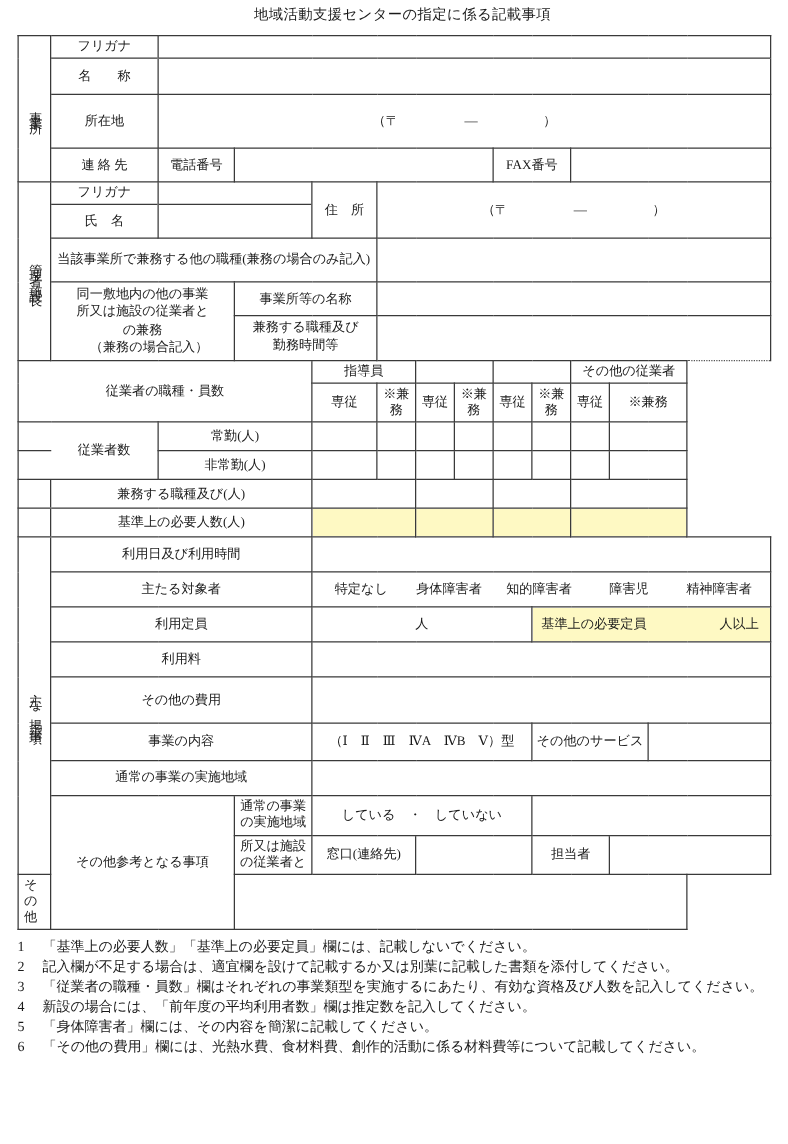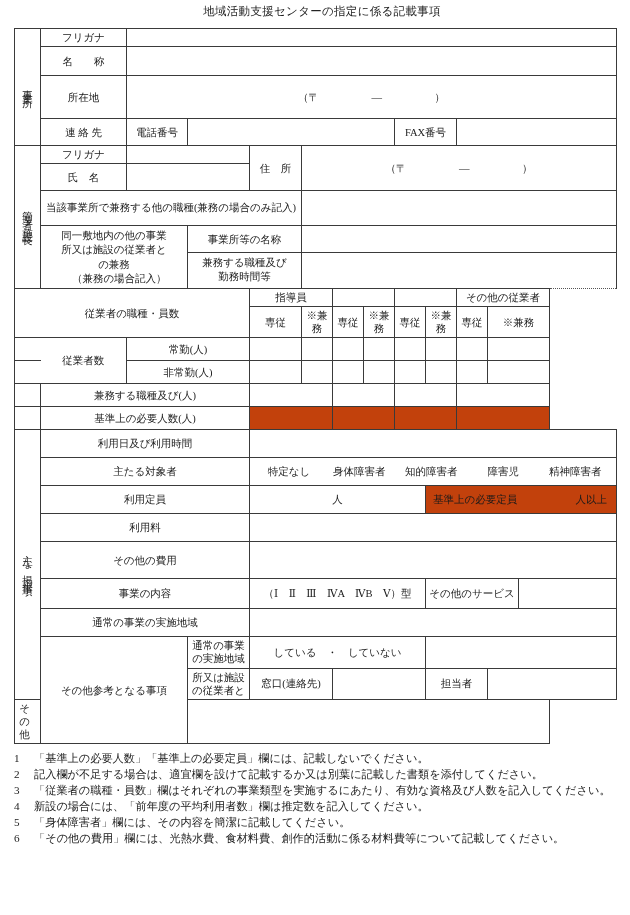--- a/index.html
+++ b/index.html
@@ -58,21 +58,21 @@
     text-orientation: upright;
     letter-spacing: 4px;
     white-space: nowrap;
     padding: 4px 1px;
     text-align: center;
   }
   .vlabel span { display: inline-block; }
   .l  { text-align: left; padding-left: 5px; }
   .r  { text-align: right; padding-right: 5px; }
   .top { vertical-align: top; }
-  .shaded { background: #c2410c; }
+  .shaded { background: #fef9c3; }
   
   .dash-b { border-bottom: 1px dotted #555 !important; }
 
   .sp2 { letter-spacing: 6px; }
   .romans { letter-spacing: 0px; }
 
   .notes {
     margin-top: 7px;
     font-size: 11.2px;
     line-height: 1.42;

